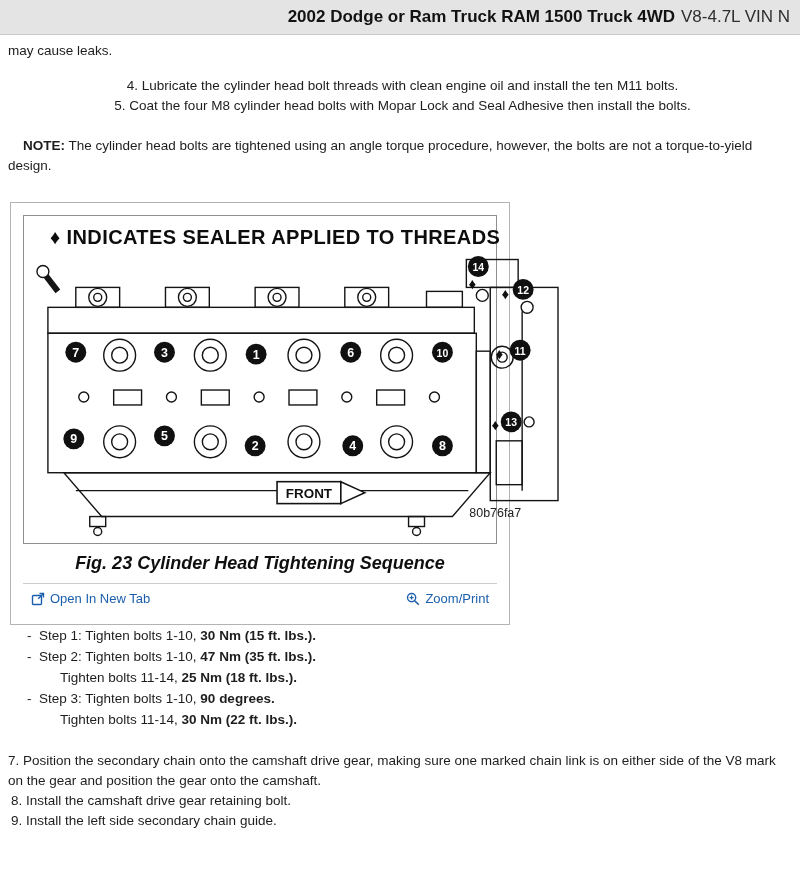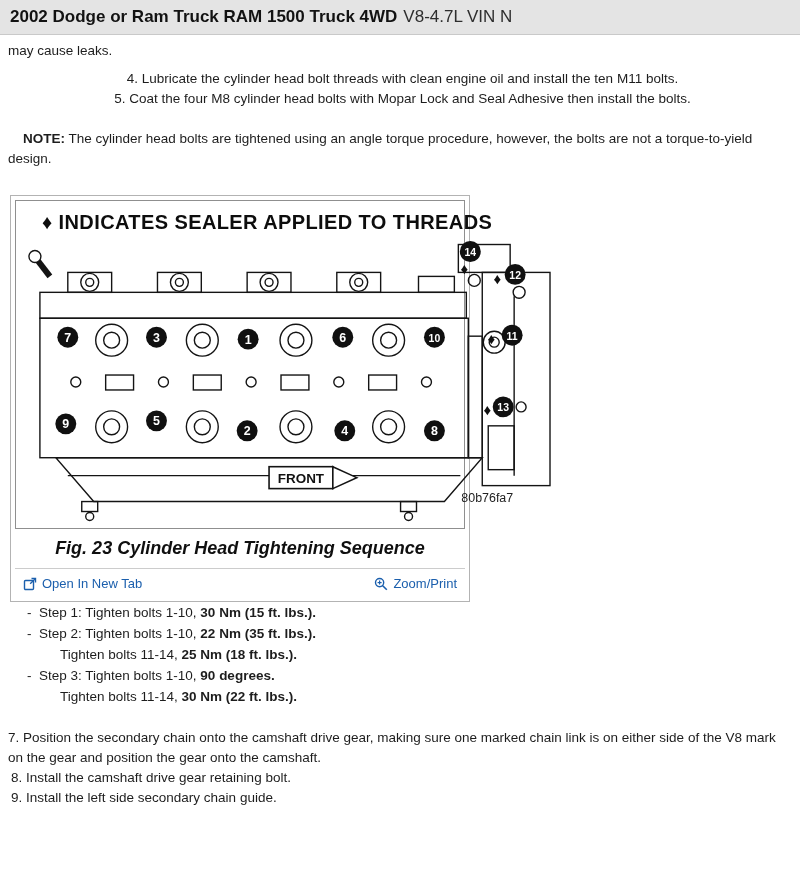--- a/index.html
+++ b/index.html
@@ -6,33 +6,34 @@
   html,body { background:#fff; }
   body {
     width:800px; height:886px; overflow:hidden;
     font-family:"Liberation Sans", sans-serif;
     font-size:13.5px; color:#1d1d1d; line-height:20px;
   }
   .titlebar {
     background:#e4e4e4; border-bottom:1px solid #c9c9c9;
     padding:6px 10px 7px 10px; font-size:17px; line-height:21px;
     white-space:nowrap;
+    text-align:right;
   }
   .titlebar .t-bold { font-weight:700; color:#121212; }
   .titlebar .t-sub { font-weight:400; color:#2e2e2e; margin-left:6px; }
   .content { padding:6px 8px 14px 8px; }
-  .lead { margin-bottom:8px; }
+  .lead { margin-bottom:15px; }
   .step { padding-left:5px;text-align:center; }
   .note { margin-top:20px; text-indent:15px; max-width:784px; }
   .note b { font-weight:700; }
 
   
   .figbox {
-    margin:26px 0 0 2px; width:460px;
-    border:1px solid #b3b3b3; background:#fff; padding:4px;
+    margin:26px 0 0 2px; width:500px;
+    border:1px solid #b3b3b3; background:#fff; padding:12px;
   }
   .imgframe { border:1px solid #8f8f8f; background:#fff; }
   .diag-title {
     font-weight:700; font-size:20px; letter-spacing:.4px;
     color:#0d0d0d; padding:9px 0 2px 26px; line-height:24px;
     white-space:nowrap;
   }
   #diagram-svg { display:block; width:536px; height:292px; }
   .caption {
     text-align:center; font-weight:700; font-style:italic;
@@ -210,21 +211,21 @@
           <line x1="5.6" y1="3.6" x2="5.6" y2="7.6" stroke="#1b5fad" stroke-width="1.2"></line>
         </svg>
         <span>Zoom/Print</span>
       </a>
     </div>
   </figure>
 
 
   <div>
     <div class="tstep ind1"><span>-  Step 1: Tighten bolts 1-10, </span><b>30 Nm (15 ft. lbs.).</b></div>
-    <div class="tstep ind1"><span>-  Step 2: Tighten bolts 1-10, </span><b>22 Nm (35 ft. lbs.).</b></div>
+    <div class="tstep ind1"><span>-  Step 2: Tighten bolts 1-10, </span><b>47 Nm (35 ft. lbs.).</b></div>
     <div class="tstep ind2"><span>Tighten bolts 11-14, </span><b>25 Nm (18 ft. lbs.).</b></div>
     <div class="tstep ind1"><span>-  Step 3: Tighten bolts 1-10, </span><b>90 degrees.</b></div>
     <div class="tstep ind2"><span>Tighten bolts 11-14, </span><b>30 Nm (22 ft. lbs.).</b></div>
   </div>
 
   <p class="step7">7. Position the secondary chain onto the camshaft drive gear, making sure one marked chain link is on either side of the V8 mark on the gear and position the gear onto the camshaft.</p>
   <p class="step89">8. Install the camshaft drive gear retaining bolt.</p>
   <p class="step89">9. Install the left side secondary chain guide.</p>
 
 </main>

